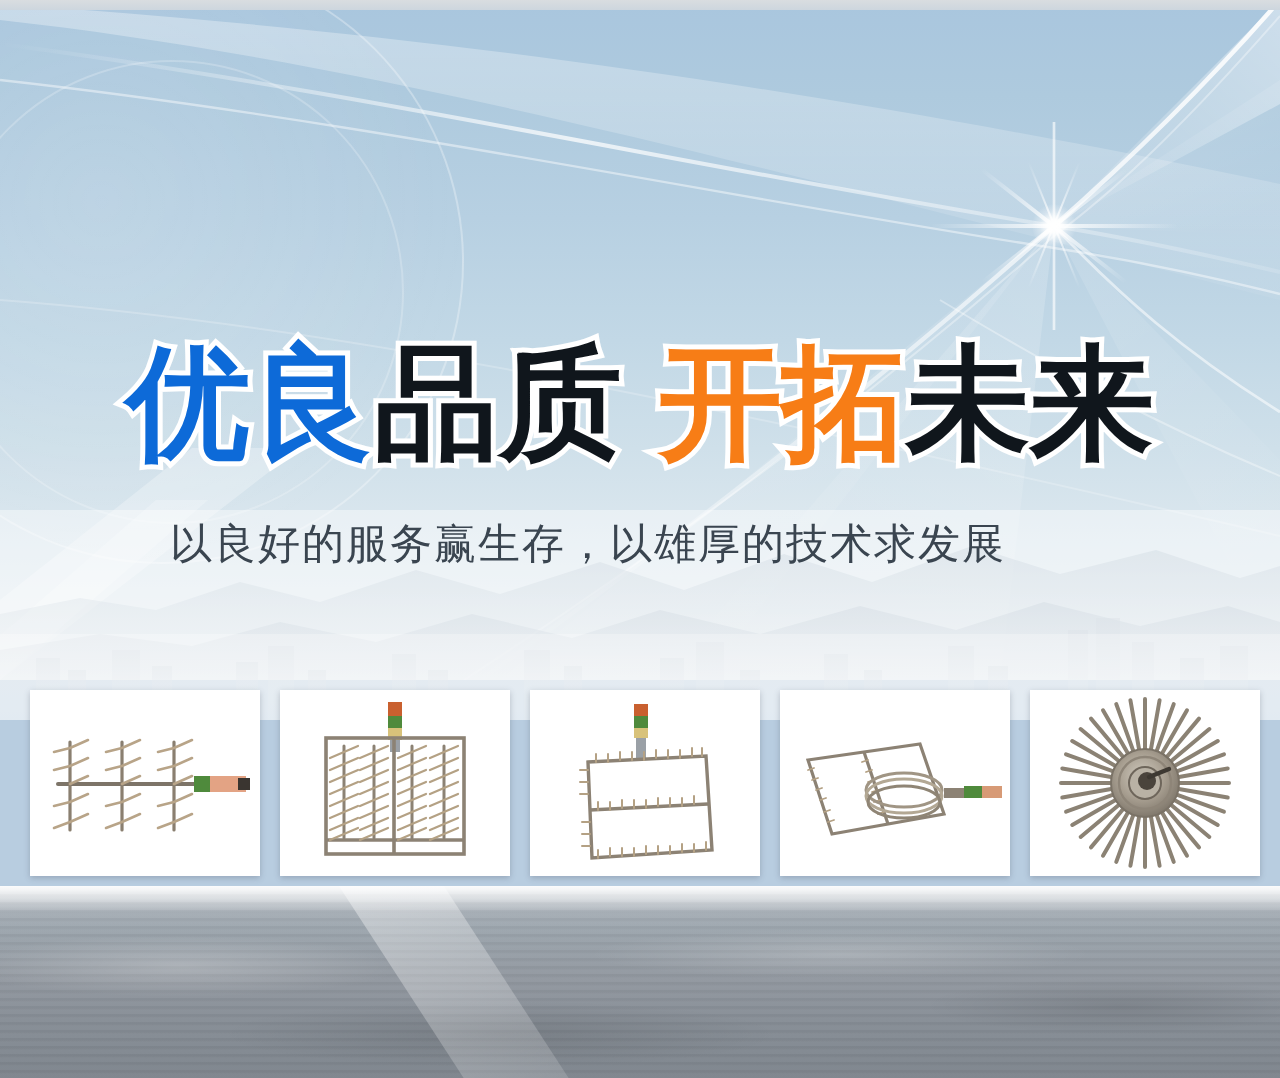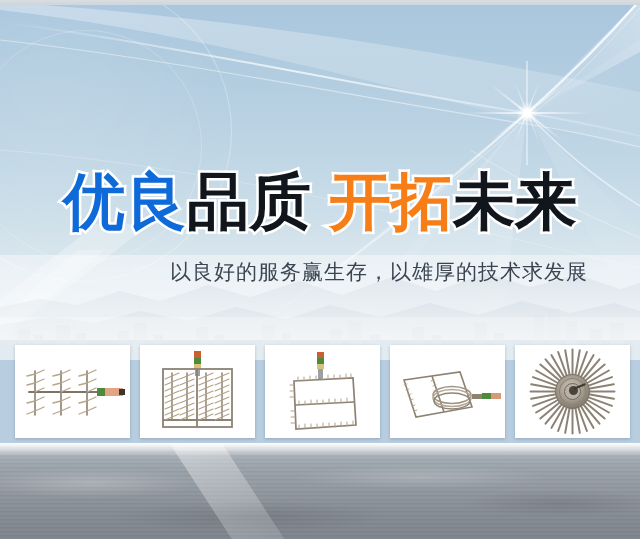--- a/index.html
+++ b/index.html
@@ -171,21 +171,21 @@
   .hl-blue   { color: #0d6ad8; }
   .hl-dark   { color: #10161c; }
   .hl-orange { color: #f77d16; }
   .hl-gap    { display: inline-block; width: 18px; }
 
   
   .subtitle {
     position: absolute;
     left: 0; top: 258px;
     width: 588px;
-    text-align: right;
+    text-align: center;
     z-index: 20;
     font-size: 21px;
     line-height: 28px;
     color: #3a4550;
     letter-spacing: 1px;
     font-family: "DejaVu Sans", "Liberation Sans", sans-serif;
     white-space: nowrap;
   }
 
   

